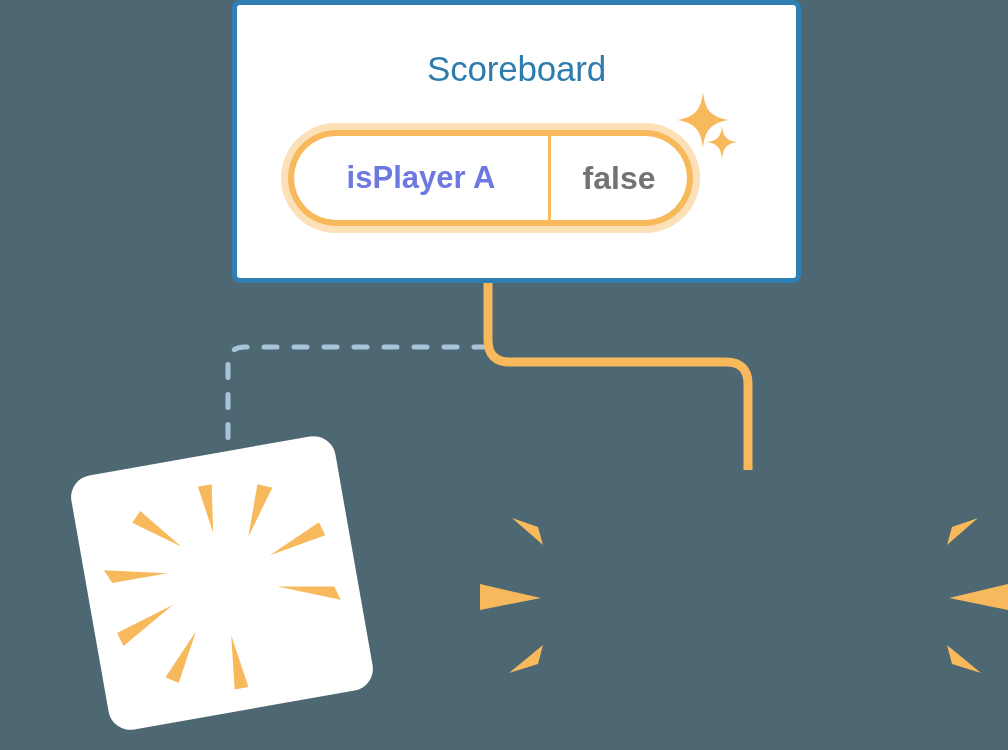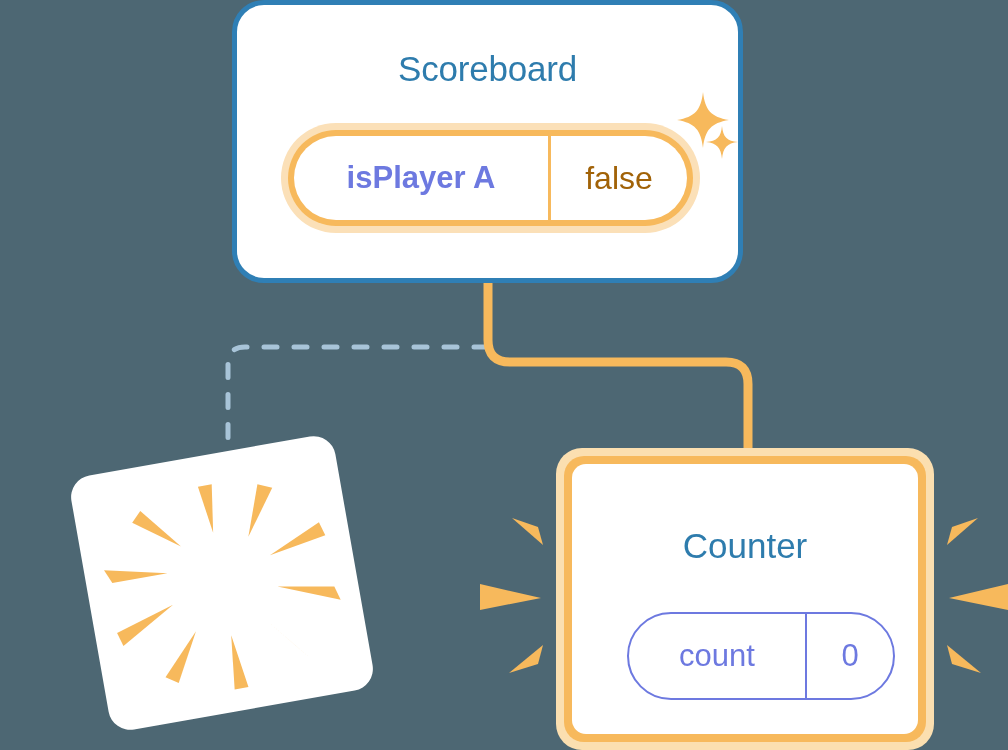--- a/index.html
+++ b/index.html
@@ -28,25 +28,25 @@
     height: 750px;
   }
   #connector-layer { z-index: 2; }
   #spark-layer     { z-index: 6; }
 
   
   #scoreboard-card {
     position: absolute;
     left: 232px;
     top: 0px;
-    width: 511px;
+    width: 569px;
     height: 283px;
     background: #ffffff;
     border: 5px solid #2f7fb5;
-    border-radius: 32px;
+    border-radius: 8px;
     box-sizing: border-box;
     z-index: 4;
     padding-left: 8px;
   }
   #scoreboard-title {
     position: absolute;
     left: 0;
     right: 0;
     top: 44px;
     text-align: center;
@@ -101,23 +101,23 @@
   #scoreboard-pill-divider {
     width: 3px;
     background: #f7b95c;
     align-self: stretch;
   }
   #scoreboard-pill-value {
     flex: 1 1 auto;
     display: flex;
     align-items: center;
     justify-content: center;
-    color: #a16207;
+    color: #737373;
     font-size: 32px;
-    font-weight: 400;
+    font-weight: 700;
   }
 
   
   #counter-card {
     position: absolute;
     left: 556px;
     top: 448px;
     width: 378px;
     height: 302px;
     border-radius: 26px;
@@ -276,27 +276,14 @@
       <path d="M 512 518 L 543 545 L 538 527 Z"></path>
       <path d="M 480 584 L 541 598 L 480 610 Z"></path>
       <path d="M 509 673 L 543 645 L 538 664 Z"></path>
 
       <path d="M 978 518 L 947 545 L 952 527 Z"></path>
       <path d="M 1008 584 L 949 598 L 1008 610 Z"></path>
       <path d="M 981 673 L 947 645 L 952 664 Z"></path>
     </g>
   </svg>
 
-  <div id="counter-card">
-    <div id="counter-card-inner">
-      <div id="counter-card-face">
-        <div id="counter-title">Counter</div>
-
-        <div id="counter-pill">
-          <div id="counter-pill-key">count</div>
-          <div id="counter-pill-divider"></div>
-          <div id="counter-pill-value">0</div>
-        </div>
-      </div>
-    </div>
-  </div>
 
 </div>
 
 </body></html>

